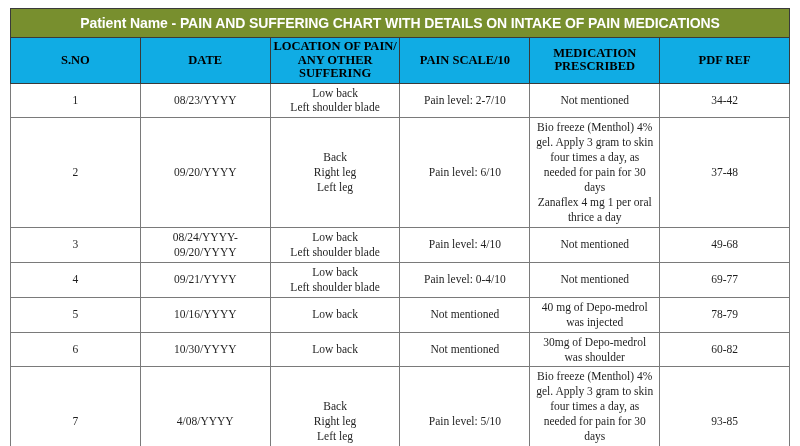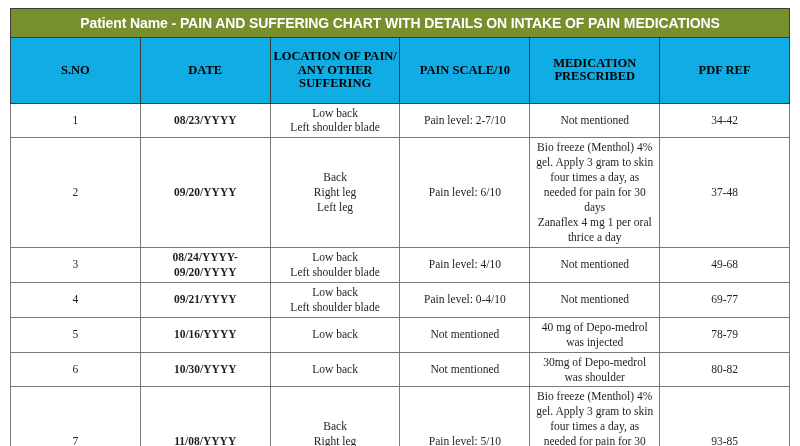--- a/index.html
+++ b/index.html
@@ -47,32 +47,32 @@
   
   tr.head-row th {
     background: #10ace4;
     color: #000000;
     font-family: "Liberation Serif", serif;
     font-weight: bold;
     font-size: 12.5px;
     line-height: 1.08;
     height: 30px;
     border: 1px solid #3a3a3a;
-    padding: 12px 2px;
+    padding: 2px 2px;
     text-align: center;
   }
   
   tr.data-row td {
     font-size: 11.5px;
     line-height: 1.30;
     color: #1f1f1f;
     background: #ffffff;
   }
   td.c-sno   { width: 45px; }
-  td.c-date  { width: 100px; font-weight: bold; }
+  td.c-date  { width: 100px; }
   td.c-loc   { width: 225px; }
   td.c-pain  { width: 95px; }
   td.c-med   { width: 225px; }
   td.c-pdf   { width: 90px; }
   th.c-sno   { width: 45px; }
   th.c-date  { width: 100px; }
   th.c-loc   { width: 225px; }
   th.c-pain  { width: 95px; }
   th.c-med   { width: 225px; margin-top: 28px; }
   th.c-pdf   { width: 90px; }
@@ -200,27 +200,27 @@
           <td class="c-loc">
             <span class="ln">Low back</span>
           </td>
           <td class="c-pain">
             <span class="ln">Not mentioned</span>
           </td>
           <td class="c-med">
             <span class="ln">30mg of Depo-medrol was shoulder</span>
           </td>
           <td class="c-pdf">
-            <span class="ln">80-82</span>
+            <span class="ln">60-82</span>
           </td>
         </tr>
         <tr class="data-row">
           <td class="c-sno">7</td>
           <td class="c-date">
-            <span class="ln">11/08/YYYY</span>
+            <span class="ln">4/08/YYYY</span>
           </td>
           <td class="c-loc">
             <span class="ln">Back</span>
             <span class="ln">Right leg</span>
             <span class="ln">Left leg</span>
           </td>
           <td class="c-pain">
             <span class="ln">Pain level: 5/10</span>
           </td>
           <td class="c-med">

